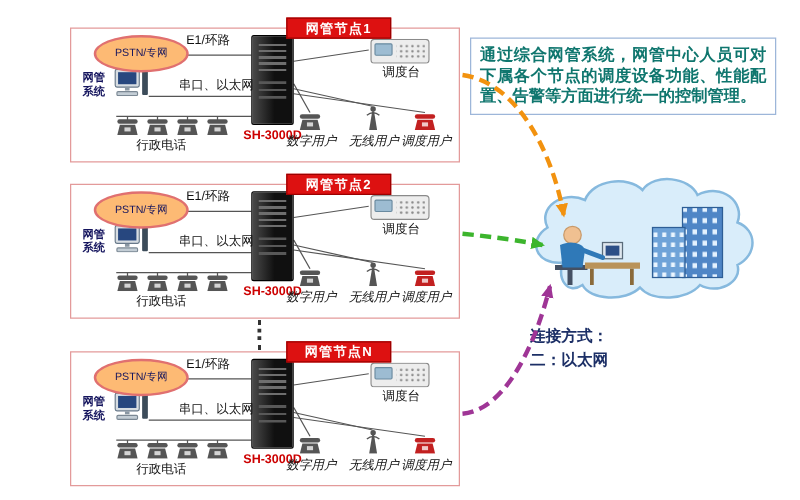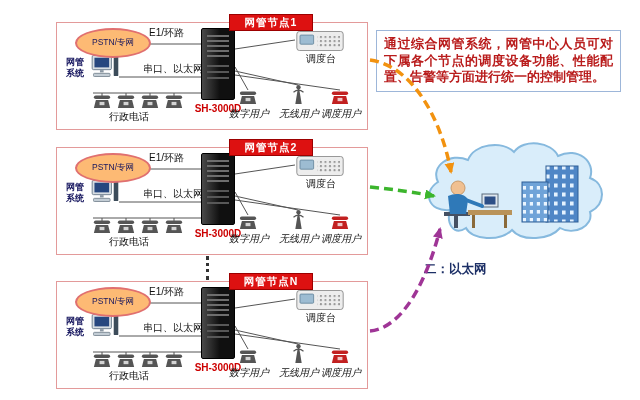--- a/index.html
+++ b/index.html
@@ -44,21 +44,21 @@
   .console-icon { position:absolute; left:238px; top:8px; width:50px; height:20px; }
   .lbl-console { left:249px; top:31px; }
   .user-digital { position:absolute; left:182px; top:68px; width:18px; height:13px; color:#555; }
   .user-wireless { position:absolute; left:234px; top:61px; width:15px; height:20px; color:#555; }
   .user-dispatch { position:absolute; left:274px; top:68px; width:18px; height:13px; color:#c22020; }
   .lbl-user { top:86px; width:44px; text-align:center;font-style:italic; }
   .u1{left:170px} .u2{left:220px} .u3{left:262px}
 
   
   .desc-box { position:absolute; left:376px; top:30px; width:245px; padding:5px 7px;
-          border:1px solid #9db6d9; color:#b91c1c; font-size:13px; font-weight:bold;
+          border:1px solid #9db6d9; color:#0f766e; font-size:13px; font-weight:bold;
           line-height:16.5px; text-align:justify; }
   .center-title { position:absolute; left:467px; top:122px; color:#e60000;
           font-size:14.5px; font-weight:bold; letter-spacing:2px; }
   .center-cloud { position:absolute; left:416px; top:136px; }
   .conn { position:absolute; left:424px; top:260px; color:#1c2f66;
           font-size:12.5px; font-weight:bold; line-height:19px; }
   .dots-sep { position:absolute; left:206px; top:256px; height:24px; width:0;
           border-left:3px dotted #333; }
   .arrows { position:absolute; left:0; top:0; z-index:5; pointer-events:none; }
 </style>
@@ -299,20 +299,21 @@
       <rect x="88" y="79" width="3" height="13" fill="#8a6a3a"></rect>
       <rect x="66" y="58" width="16" height="13" fill="#dfe7ee" stroke="#5a6b7a"></rect>
       <rect x="68.5" y="60.5" width="11" height="8" fill="#2d4f86"></rect>
       <circle cx="42" cy="52" r="7" fill="#f0c091" stroke="#c89a6a"></circle>
       <path d="M32,60 C40,56 50,58 52,64 L50,78 L34,78 Z" fill="#2f79b8"></path>
       <path d="M50,64 L66,70" stroke="#2f79b8" stroke-width="4" stroke-linecap="round" fill="none"></path>
     </g>
   </svg>
 
   <div class="conn">
+    <div>连接方式：</div>
     <div>二：以太网</div>
   </div>
 
   <svg class="arrows" width="640" height="400">
     <defs>
       <marker id="ah1" markerWidth="14" markerHeight="12" refX="9" refY="5" orient="auto" markerUnits="userSpaceOnUse">
         <polygon points="0,0 11,5 0,10" fill="#f2920f"></polygon>
       </marker>
       <marker id="ah2" markerWidth="14" markerHeight="12" refX="9" refY="5" orient="auto" markerUnits="userSpaceOnUse">
         <polygon points="0,0 11,5 0,10" fill="#3cb52d"></polygon>

